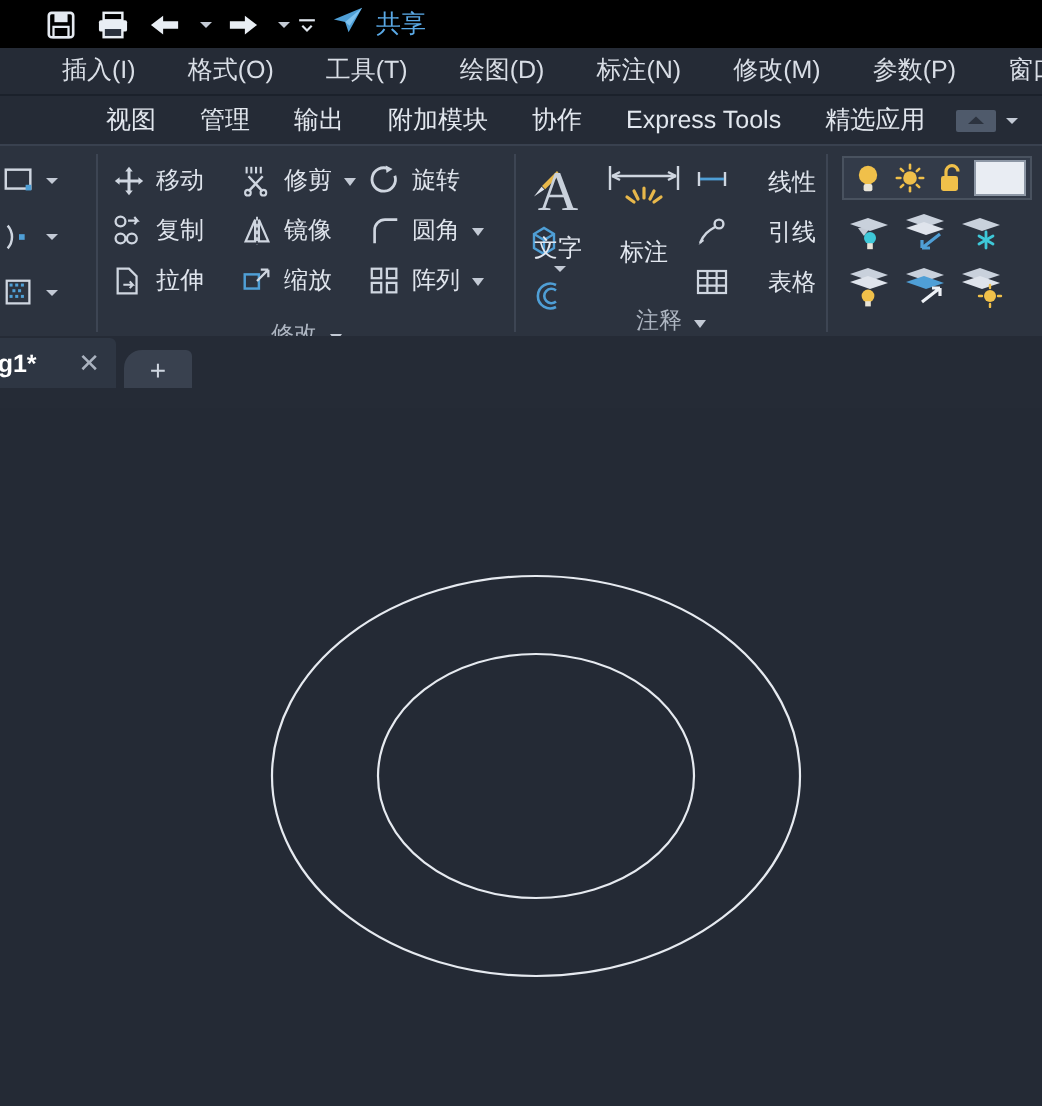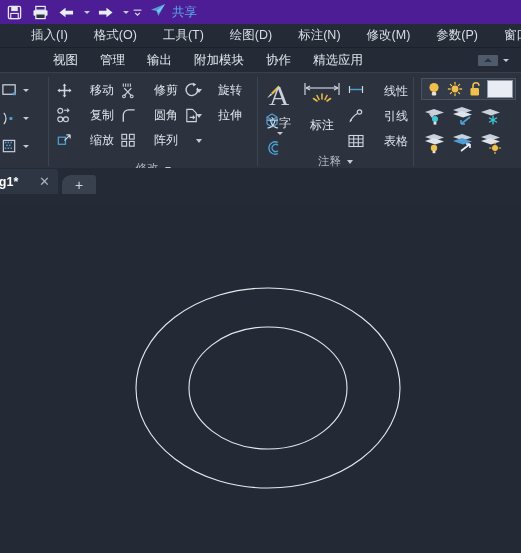--- a/index.html
+++ b/index.html
@@ -7,22 +7,22 @@
     width:521px;height:553px;overflow:hidden;
     background:#252b36;
     font-family:"Liberation Sans","DejaVu Sans",sans-serif;
     color:#d6dbe3;
     -webkit-font-smoothing:antialiased;
   }
   .app{position:relative;width:521px;height:553px;}
 
   
   .qat{
-    height:24px;background:#4c1d95;display:flex;align-items:center;
-    padding-left:2px;gap:2px;
+    height:24px;background:#000000;display:flex;align-items:center;
+    padding-left:18px;gap:2px;
   }
   .qat-btn{
     width:24px;height:22px;display:flex;align-items:center;justify-content:center;
     cursor:default;
   }
   .qat-btn svg{display:block;}
   .qat-caret{
     width:11px;height:22px;display:flex;align-items:center;justify-content:center;
   }
   .share{
@@ -72,21 +72,21 @@
   .panel-draw{width:48px;}
   .draw-rows{display:flex;flex-direction:column;gap:3px;padding-left:0px;}
   .draw-row{display:flex;align-items:center;height:25px;gap:2px;}
 
   
   .panel-modify{width:208px;}
   .mod-grid{
     display:grid;grid-template-columns:64px 64px 74px;
     grid-auto-rows:25px;padding-left:6px;align-items:center;
   }
-  .mod-item{display:flex;align-items:center;gap:16px;height:25px;cursor:default;}
+  .mod-item{display:flex;align-items:center;gap:4px;height:25px;cursor:default;}
   .mod-label{font-size:12px;color:#dfe4ec;white-space:nowrap;}
   .icon{width:19px;height:19px;display:flex;align-items:center;justify-content:center;flex:0 0 19px;}
   .caret{
     width:0;height:0;border-left:3.5px solid transparent;border-right:3.5px solid transparent;
     border-top:4px solid #c3cad5;margin-left:2px;
   }
   .caret.sm{border-left-width:3px;border-right-width:3px;border-top-width:3.5px;}
   .extra-col{display:flex;flex-direction:column;gap:3px;padding-left:2px;padding-top:1px;}
   .extra-cell{height:25px;width:28px;display:flex;align-items:center;justify-content:center;}
 
@@ -208,20 +208,21 @@
     <div class="menu-item">参数(P)</div>
     <div class="menu-item">窗口(W)</div>
   </div>
 
   <div class="ribbon-tabs">
     <div class="rtab">视图</div>
     <div class="rtab">管理</div>
     <div class="rtab">输出</div>
     <div class="rtab">附加模块</div>
     <div class="rtab">协作</div>
+    <div class="rtab en">Express Tools</div>
     <div class="rtab">精选应用</div>
     <div class="tab-extra">
       <div class="tab-chip">
         <svg width="12" height="7" viewBox="0 0 12 7">
             <path d="M6 1.2 L10 5 L2 5 Z" fill="#2c333f"></path>
           </svg>
       </div>
       <div class="caret sm"></div>
     </div>
   </div>
@@ -316,20 +317,30 @@
           <div class="mod-item">
             <span class="icon">
               <svg width="17" height="17" viewBox="0 0 18 18">
                   <circle cx="4.5" cy="4" r="2.6" fill="none" stroke="#cfd6e0" stroke-width="1.2"></circle>
                   <circle cx="4.5" cy="13" r="2.6" fill="none" stroke="#cfd6e0" stroke-width="1.2"></circle>
                   <circle cx="10.5" cy="13" r="2.6" fill="none" stroke="#cfd6e0" stroke-width="1.2"></circle>
                   <path d="M8.5 3.5 H13.5 L11.8 1.6 M13.5 3.5 L11.8 5.4" fill="none" stroke="#cfd6e0" stroke-width="1.1"></path>
                 </svg>
             </span>
             <span class="mod-label">复制</span>
+          </div>
+          <div class="mod-item">
+            <span class="icon">
+              <svg width="17" height="17" viewBox="0 0 18 18">
+                  <path d="M8 3 L3 14.5 H8 Z" fill="none" stroke="#cfd6e0" stroke-width="1.2"></path>
+                  <path d="M10 3 L15 14.5 H10 Z" fill="none" stroke="#cfd6e0" stroke-width="1.2"></path>
+                  <path d="M9 1.5 V16" stroke="#cfd6e0" stroke-width="1" stroke-dasharray="2 1.6"></path>
+                </svg>
+            </span>
+            <span class="mod-label">镜像</span>
           </div>
           <div class="mod-item">
             <span class="icon">
               <svg width="17" height="17" viewBox="0 0 18 18">
                   <path d="M3.5 15.5 V8.5 A5.5 5.5 0 0 1 9 3 H15.5" fill="none" stroke="#cfd6e0" stroke-width="1.4"></path>
                 </svg>
             </span>
             <span class="mod-label">圆角</span>
             <span class="caret"></span>
           </div>

